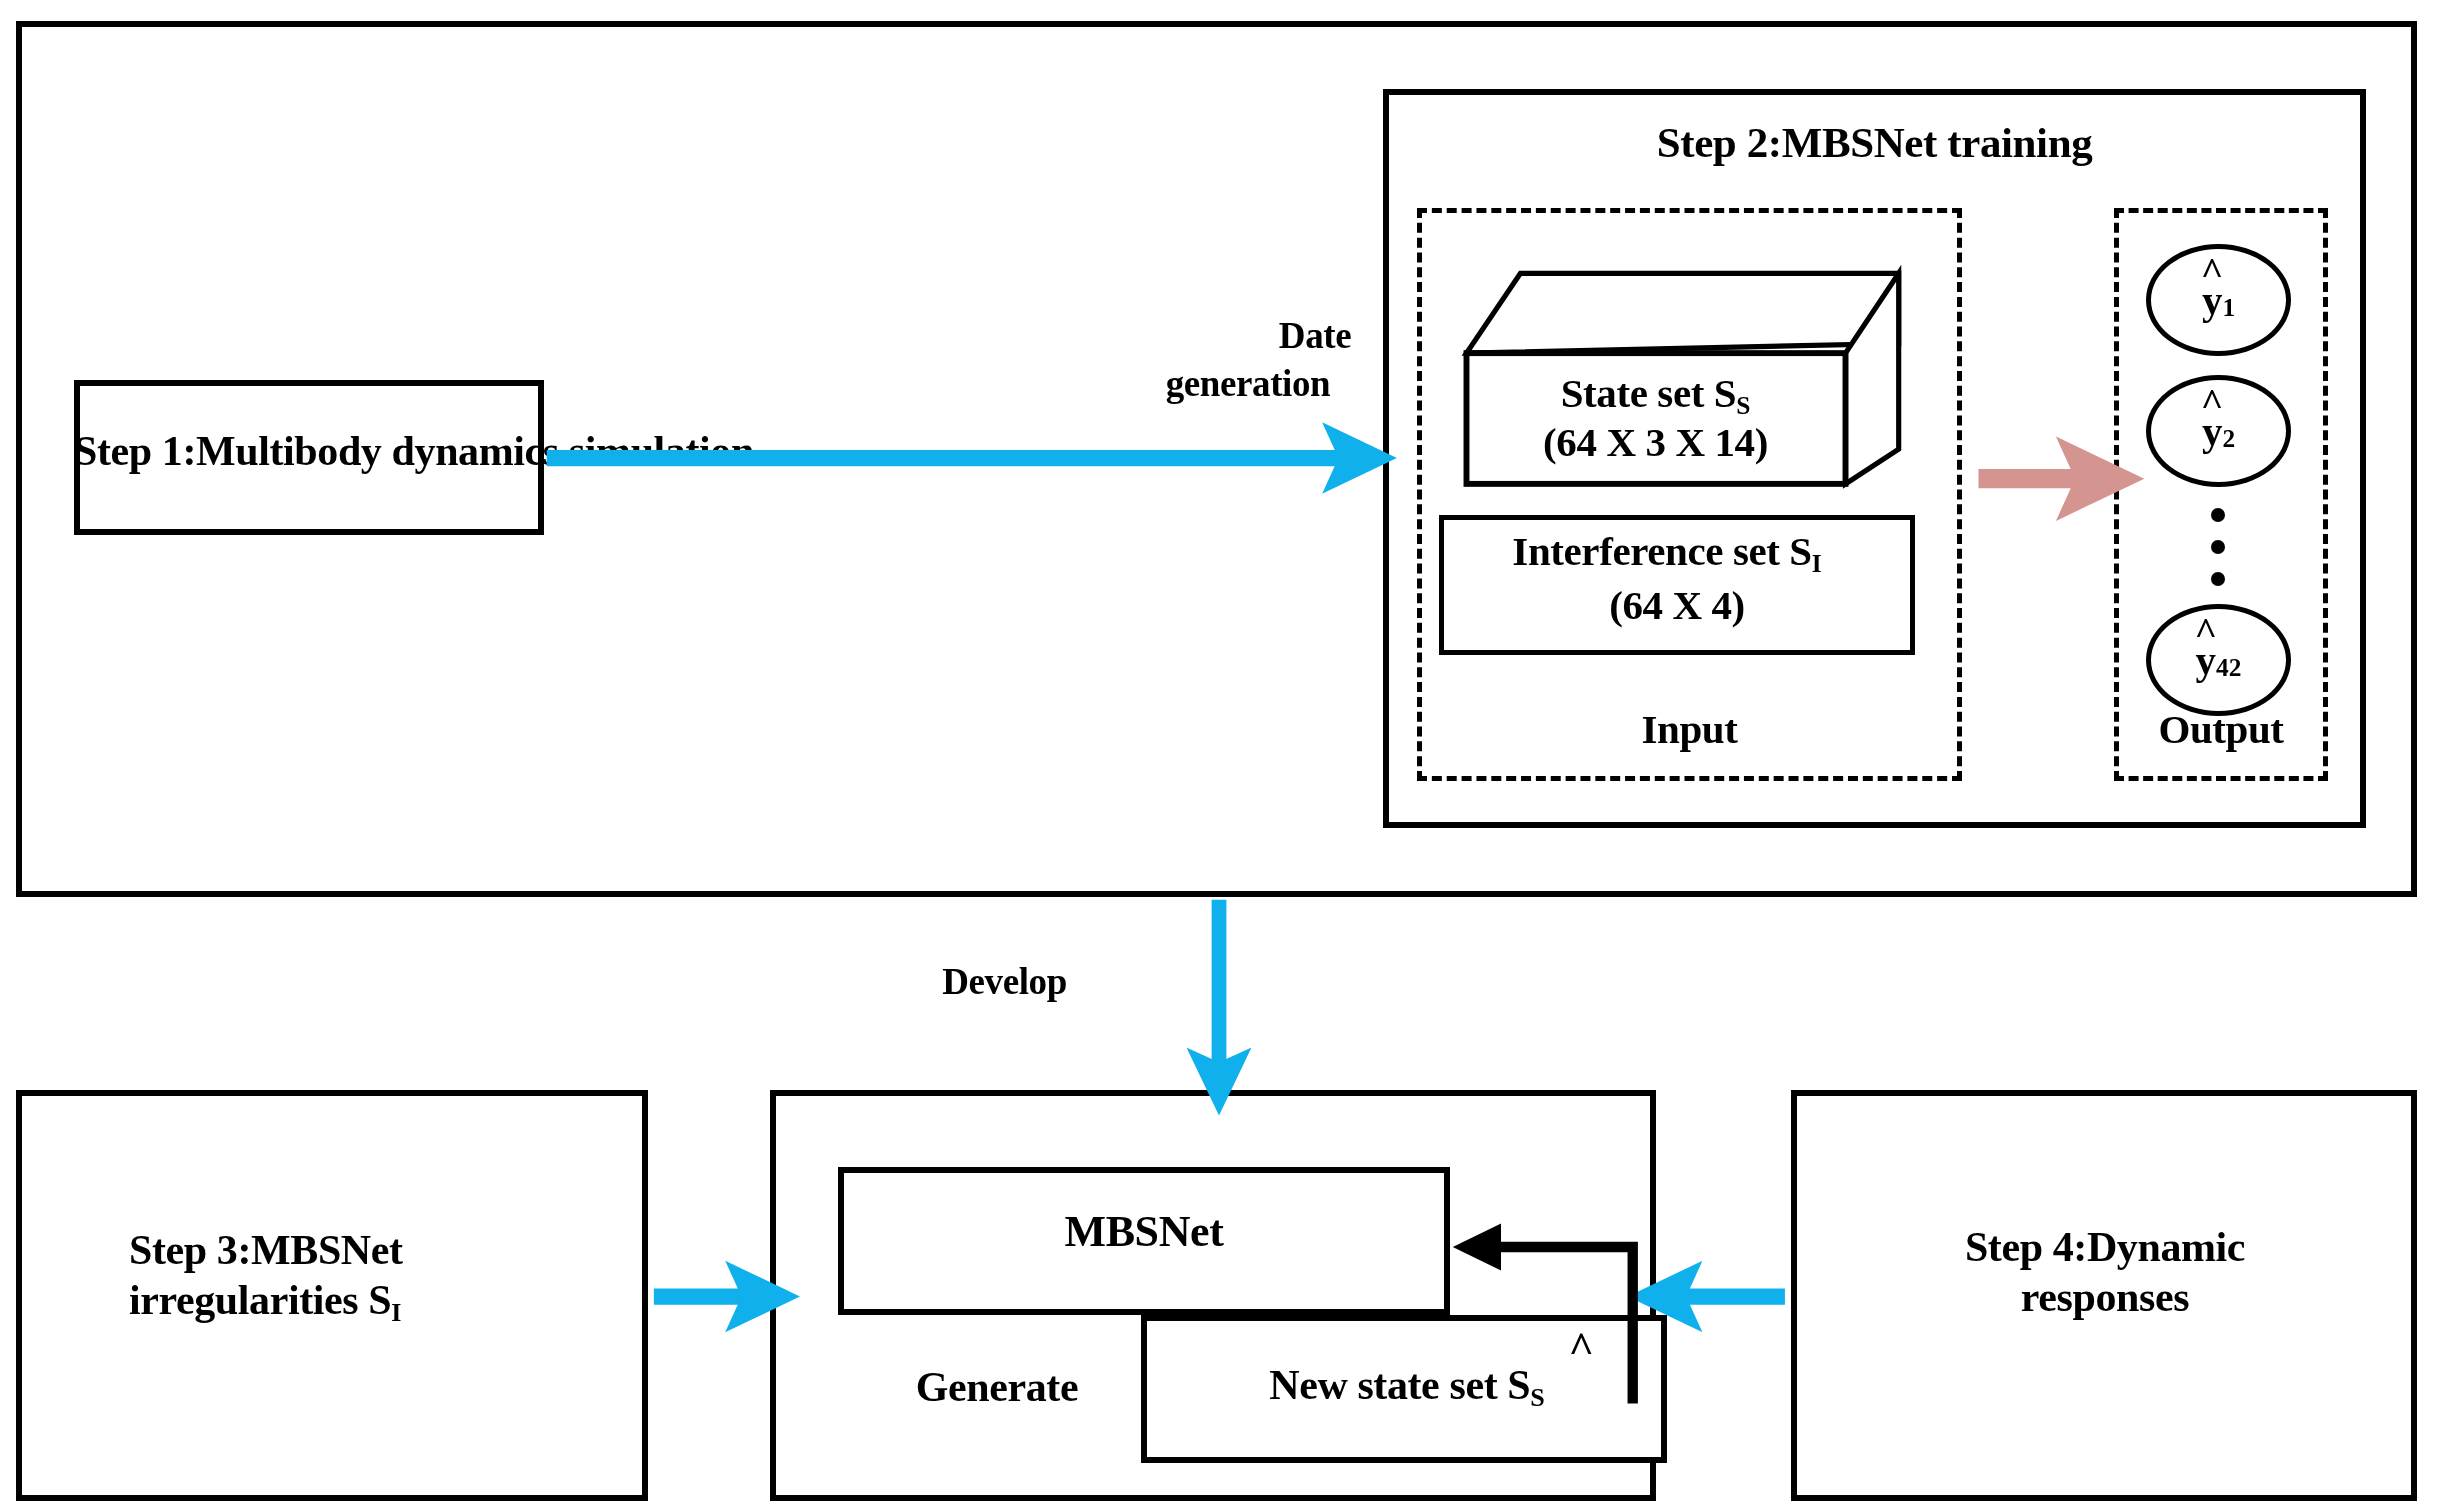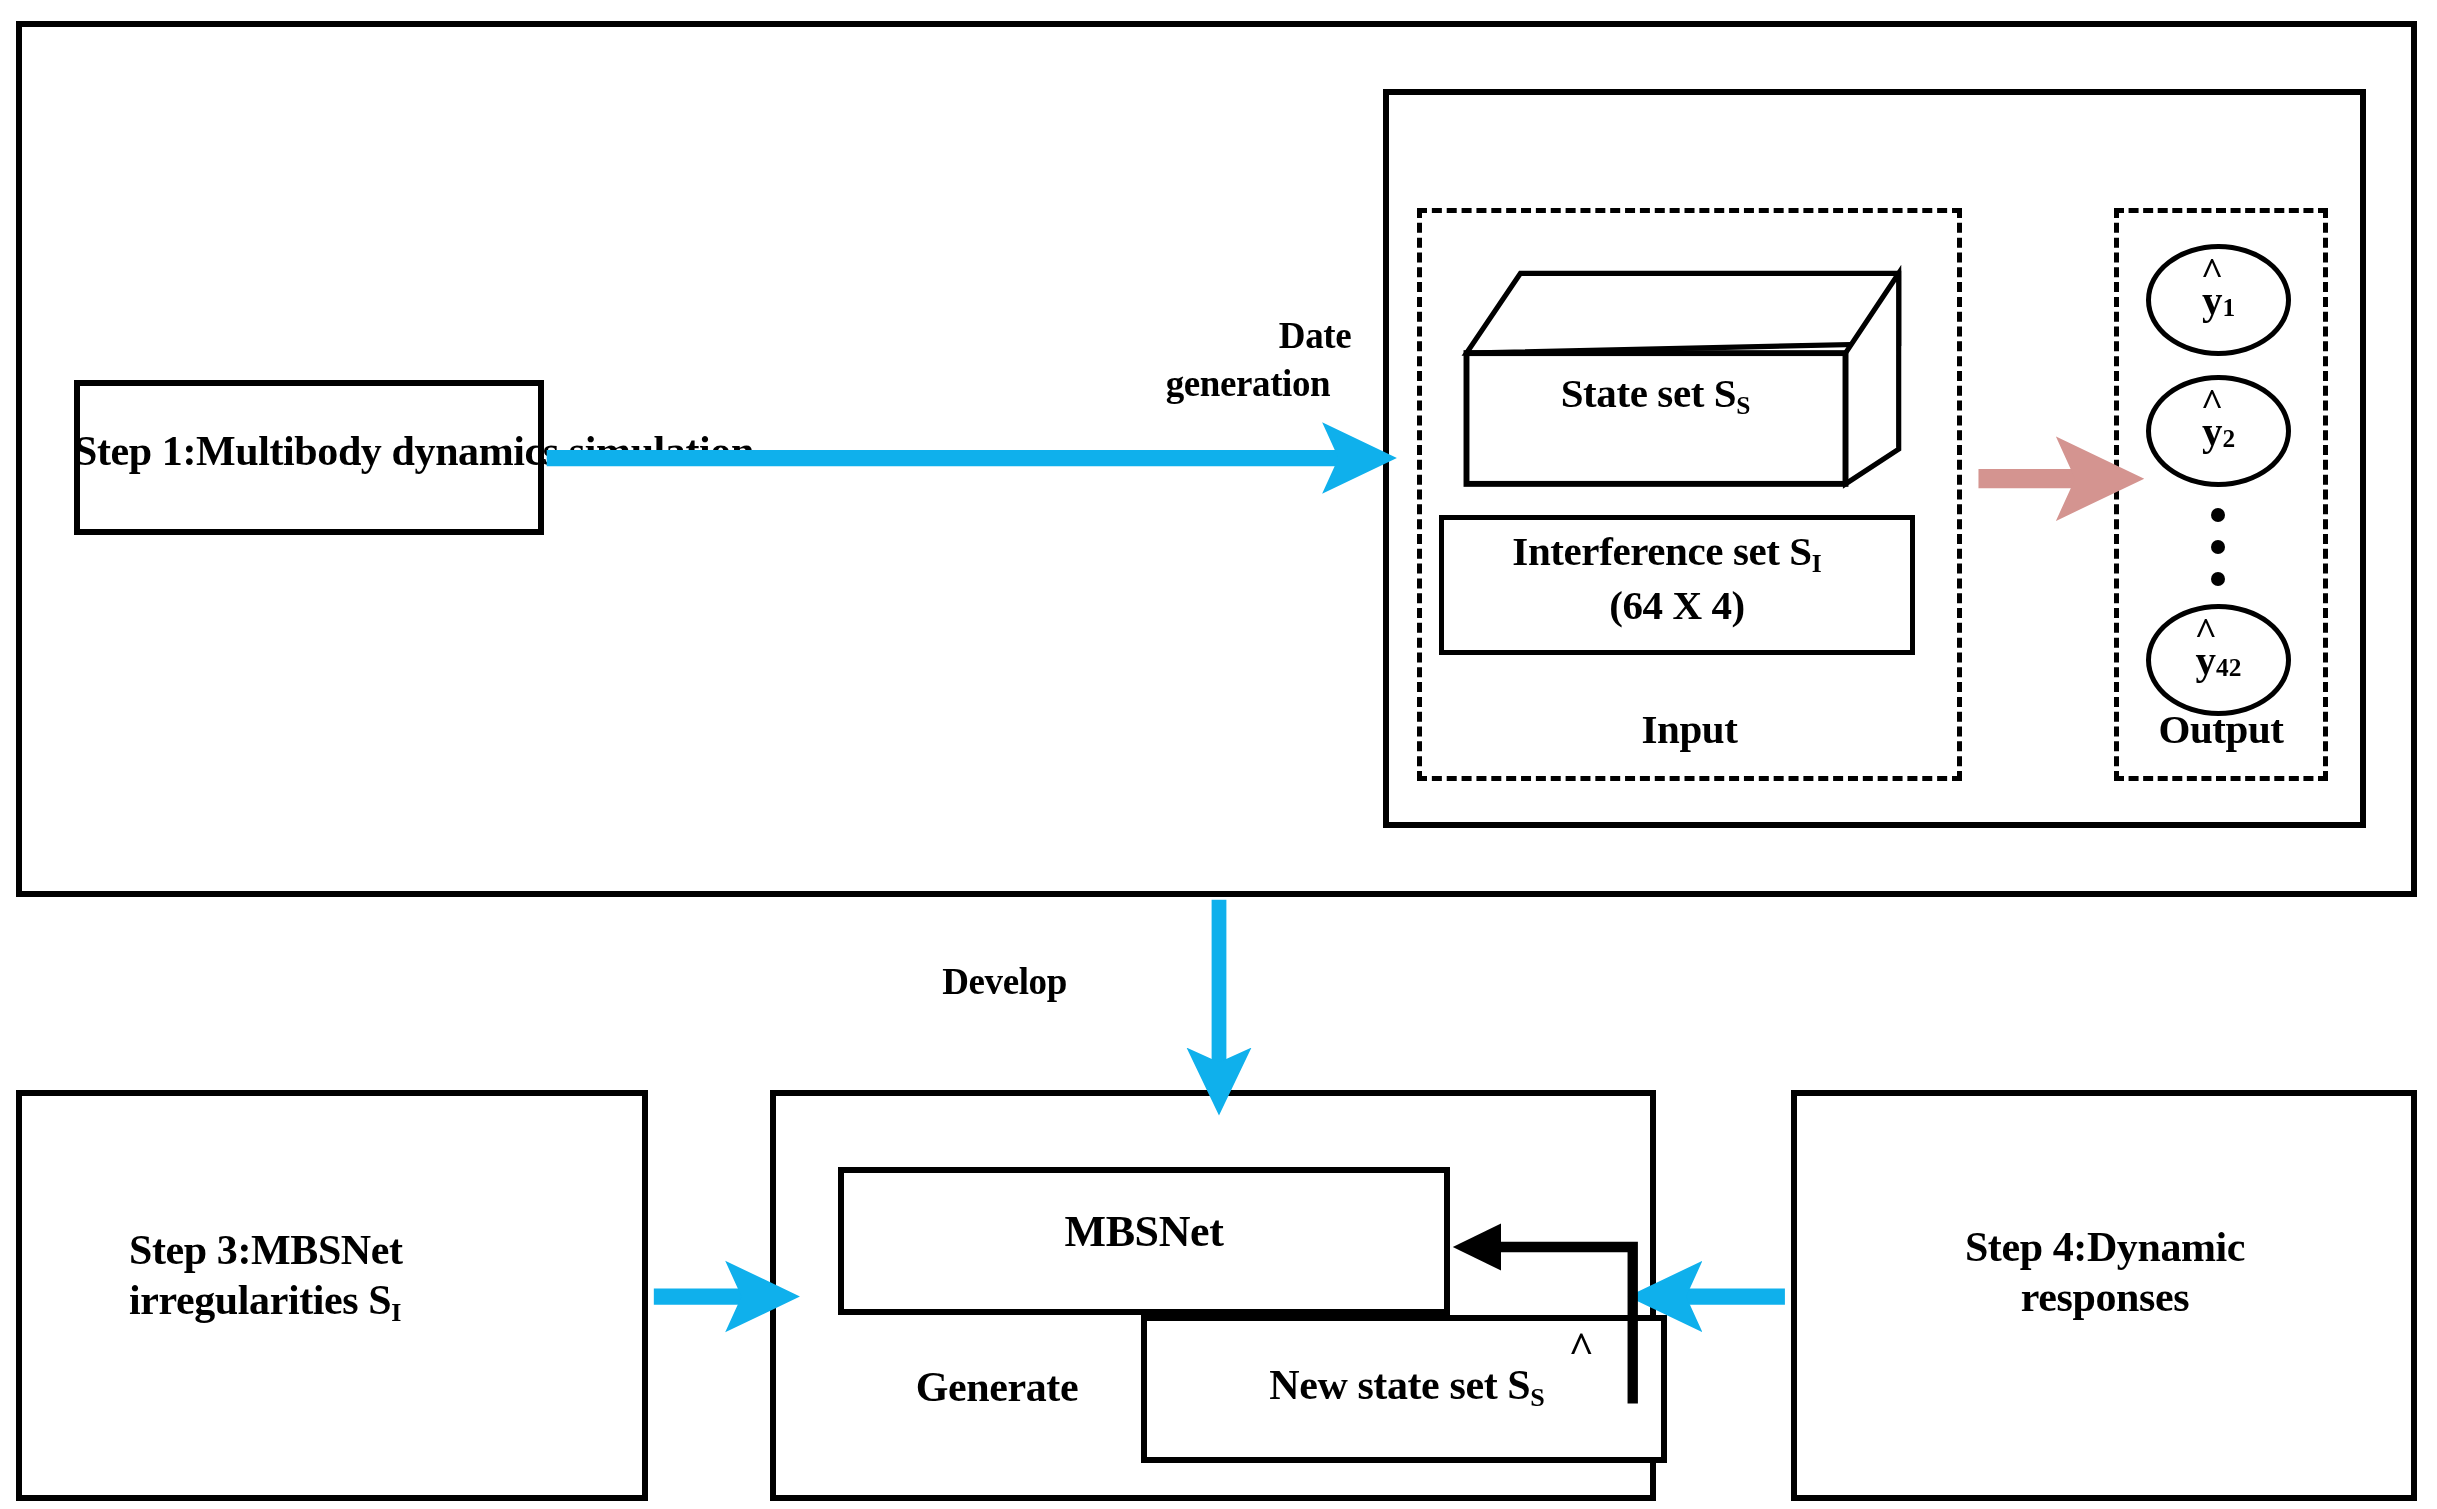--- a/index.html
+++ b/index.html
@@ -109,36 +109,38 @@
   <div class="box" style="left:74px; top:380px; width:470px; height:155px;">
   </div>
   <div class="lbl" style="left:74px; top:427px; width:470px; font-size:42px;">Step 1:Multibody dynamics simulation</div>
 
   <div class="lbl" style="left:1204px; top:314px; width:222px; font-size:37px;">Date</div>
   <div class="lbl" style="left:1115px; top:362px; width:266px; font-size:37px;">generation</div>
 
   <div class="lbl" style="left:879px; top:960px; width:251px; font-size:37px;text-align:center;">Develop</div>
 
   <div class="box" style="left:1383px; top:89px; width:983px; height:739px;"></div>
+  <div class="lbl" style="left:1383px; top:118px; width:983px; font-size:43px;">Step 2:MBSNet training</div>
 
   <div class="dashed" style="left:1417px; top:208px; width:545px; height:573px;"></div>
 
   <svg class="overlay" viewBox="0 0 3300 2044" preserveAspectRatio="none">
 
     <polygon points="1985,375 2290,355 2570,355 2570,500" fill="#ffffff" stroke="none"></polygon>
     <path d="M 1985,478 L 2058,370 L 2570,370 L 2570,465 Z" fill="#ffffff" stroke="#000000" stroke-width="7" stroke-linejoin="miter"></path>
 
     <path d="M 2498,478 L 2570,370 L 2570,608 L 2498,655 Z" fill="#ffffff" stroke="#000000" stroke-width="7" stroke-linejoin="miter"></path>
 
     <rect x="1985" y="478" width="513" height="177" fill="#ffffff" stroke="#000000" stroke-width="8"></rect>
   </svg>
 
   <div class="lbl" style="left:1466px; top:369px; width:379px; font-size:41px;">
     <span>State set S</span><sub>S</sub>
   </div>
+  <div class="lbl" style="left:1466px; top:418px; width:379px; font-size:41px;">(64 X 3 X 14)</div>
 
   <div class="box-thin" style="left:1439px; top:515px; width:476px; height:140px;"></div>
   <div class="lbl" style="left:1439px; top:527px; width:456px; font-size:41px;">
     <span>Interference set S</span><sub>I</sub>
   </div>
   <div class="lbl" style="left:1439px; top:581px; width:476px; font-size:41px;">(64 X 4)</div>
 
   <div class="lbl" style="left:1417px; top:705px; width:545px; font-size:41px;">Input</div>
 
   <div class="dashed" style="left:2114px; top:208px; width:214px; height:573px;"></div>

